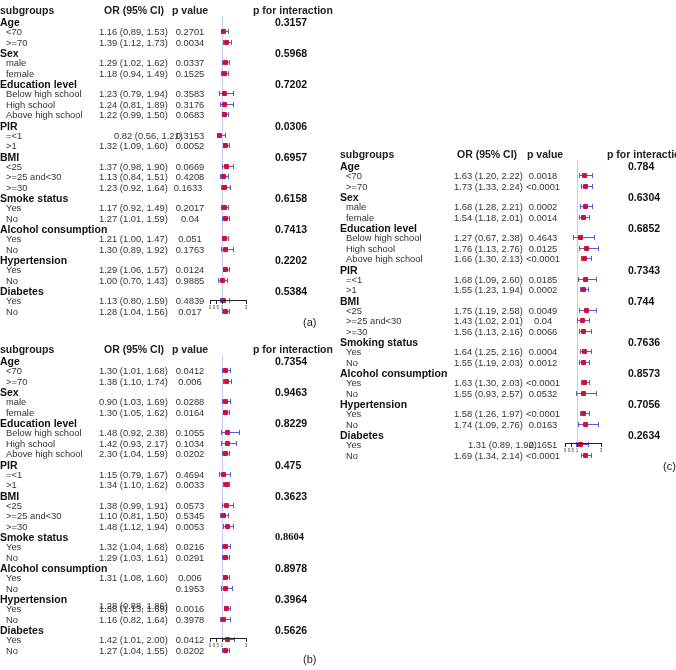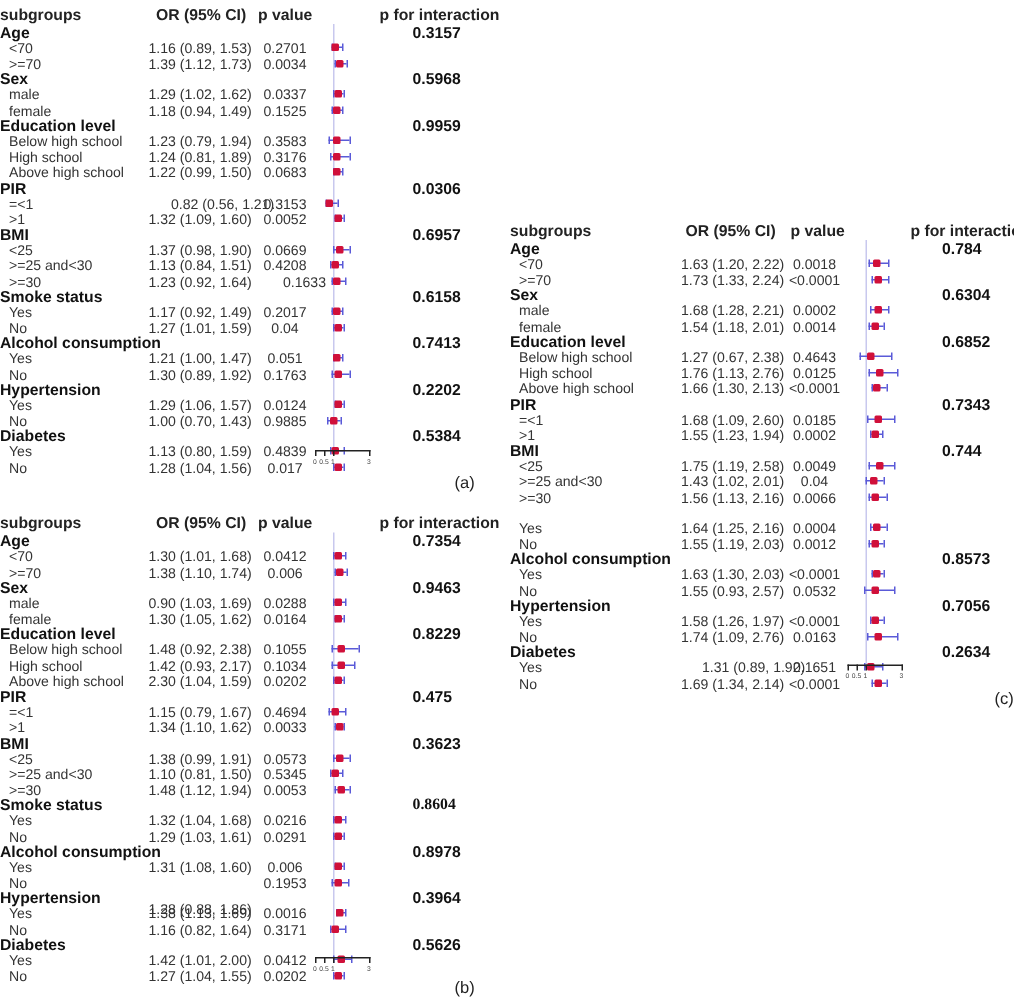--- a/index.html
+++ b/index.html
@@ -71,21 +71,21 @@
       <span class="lbl">female</span>
       <span class="or" style="left:99px;">1.18 (0.94, 1.49)</span>
       <span class="pv" style="left:170px;">0.1525</span>
     </div>
     <div class="ci" style="left:221.28px;top:72.75px;width:6.599999999999994px;"></div>
     <div class="cap" style="left:221.28px;top:70.75px;"></div>
     <div class="cap" style="left:227.88px;top:70.75px;"></div>
     <div class="dot" style="left:221.66px;top:70.75px;"></div>
     <div class="row group" style="top:78.1px;width:100%;">
       <span class="lbl">Education level</span>
-      <span class="pint" style="left:275px;">0.9959</span>
+      <span class="pint" style="left:275px;">0.7202</span>
     </div>
     <div class="row sub" style="top:88.44999999999999px;width:100%;">
       <span class="lbl">Below high school</span>
       <span class="or" style="left:99px;">1.23 (0.79, 1.94)</span>
       <span class="pv" style="left:170px;">0.3583</span>
     </div>
     <div class="ci" style="left:219.48px;top:93.44999999999999px;width:13.800000000000011px;"></div>
     <div class="cap" style="left:219.48px;top:91.44999999999999px;"></div>
     <div class="cap" style="left:233.28px;top:91.44999999999999px;"></div>
     <div class="dot" style="left:222.26px;top:91.44999999999999px;"></div>
@@ -147,21 +147,21 @@
       <span class="or" style="left:99px;">1.13 (0.84, 1.51)</span>
       <span class="pv" style="left:170px;">0.4208</span>
     </div>
     <div class="ci" style="left:220.08px;top:176.24999999999994px;width:8.039999999999992px;"></div>
     <div class="cap" style="left:220.08px;top:174.24999999999994px;"></div>
     <div class="cap" style="left:228.12px;top:174.24999999999994px;"></div>
     <div class="dot" style="left:221.06px;top:174.24999999999994px;"></div>
     <div class="row sub" style="top:181.59999999999994px;width:100%;">
       <span class="lbl">&gt;=30</span>
       <span class="or" style="left:99px;">1.23 (0.92, 1.64)</span>
-      <span class="pv" style="left:168px;margin-left:15px;">0.1633</span>
+      <span class="pv" style="left:168px;">0.1633</span>
     </div>
     <div class="ci" style="left:221.04px;top:186.59999999999994px;width:8.640000000000015px;"></div>
     <div class="cap" style="left:221.04px;top:184.59999999999994px;"></div>
     <div class="cap" style="left:229.68px;top:184.59999999999994px;"></div>
     <div class="dot" style="left:222.26px;top:184.59999999999994px;"></div>
     <div class="row group" style="top:191.94999999999993px;width:100%;">
       <span class="lbl">Smoke status</span>
       <span class="pint" style="left:275px;">0.6158</span>
     </div>
     <div class="row sub" style="top:202.29999999999993px;width:100%;">
@@ -447,21 +447,21 @@
       <span class="or" style="left:99px;">1.38 (1.13, 1.69)</span>
       <span class="pv" style="left:170px;">0.0016</span>
     </div>
     <div class="ci" style="left:223.56px;top:273.3999999999999px;width:6.719999999999999px;"></div>
     <div class="cap" style="left:223.56px;top:271.3999999999999px;"></div>
     <div class="cap" style="left:230.28px;top:271.3999999999999px;"></div>
     <div class="dot" style="left:224.06px;top:271.3999999999999px;"></div>
     <div class="row sub" style="top:278.74999999999994px;width:100%;">
       <span class="lbl">No</span>
       <span class="or" style="left:99px;">1.16 (0.82, 1.64)</span>
-      <span class="pv" style="left:170px;">0.3171</span>
+      <span class="pv" style="left:170px;">0.3978</span>
     </div>
     <div class="ci" style="left:219.84px;top:283.74999999999994px;width:9.840000000000003px;"></div>
     <div class="cap" style="left:219.84px;top:281.74999999999994px;"></div>
     <div class="cap" style="left:229.68px;top:281.74999999999994px;"></div>
     <div class="dot" style="left:221.42px;top:281.74999999999994px;"></div>
     <div class="row group" style="top:289.09999999999997px;width:100%;">
       <span class="lbl">Diabetes</span>
       <span class="pint" style="left:275px;">0.5626</span>
     </div>
     <div class="row sub" style="top:299.45px;width:100%;">
@@ -621,20 +621,24 @@
     <div class="dot" style="left:239.66px;top:178.24999999999994px;"></div>
     <div class="row sub" style="top:185.59999999999994px;width:100%;">
       <span class="lbl">&gt;=30</span>
       <span class="or" style="left:114px;">1.56 (1.13, 2.16)</span>
       <span class="pv" style="left:183px;">0.0066</span>
     </div>
     <div class="ci" style="left:238.56px;top:190.59999999999994px;width:12.360000000000014px;"></div>
     <div class="cap" style="left:238.56px;top:188.59999999999994px;"></div>
     <div class="cap" style="left:250.92000000000002px;top:188.59999999999994px;"></div>
     <div class="dot" style="left:241.22px;top:188.59999999999994px;"></div>
+    <div class="row group" style="top:195.94999999999993px;width:100%;">
+      <span class="lbl">Smoking status</span>
+      <span class="pint" style="left:288px;">0.7636</span>
+    </div>
     <div class="row sub" style="top:206.29999999999993px;width:100%;">
       <span class="lbl">Yes</span>
       <span class="or" style="left:114px;">1.64 (1.25, 2.16)</span>
       <span class="pv" style="left:183px;">0.0004</span>
     </div>
     <div class="ci" style="left:240px;top:211.29999999999993px;width:10.920000000000016px;"></div>
     <div class="cap" style="left:240px;top:209.29999999999993px;"></div>
     <div class="cap" style="left:250.92000000000002px;top:209.29999999999993px;"></div>
     <div class="dot" style="left:242.18px;top:209.29999999999993px;"></div>
     <div class="row sub" style="top:216.64999999999992px;width:100%;">

